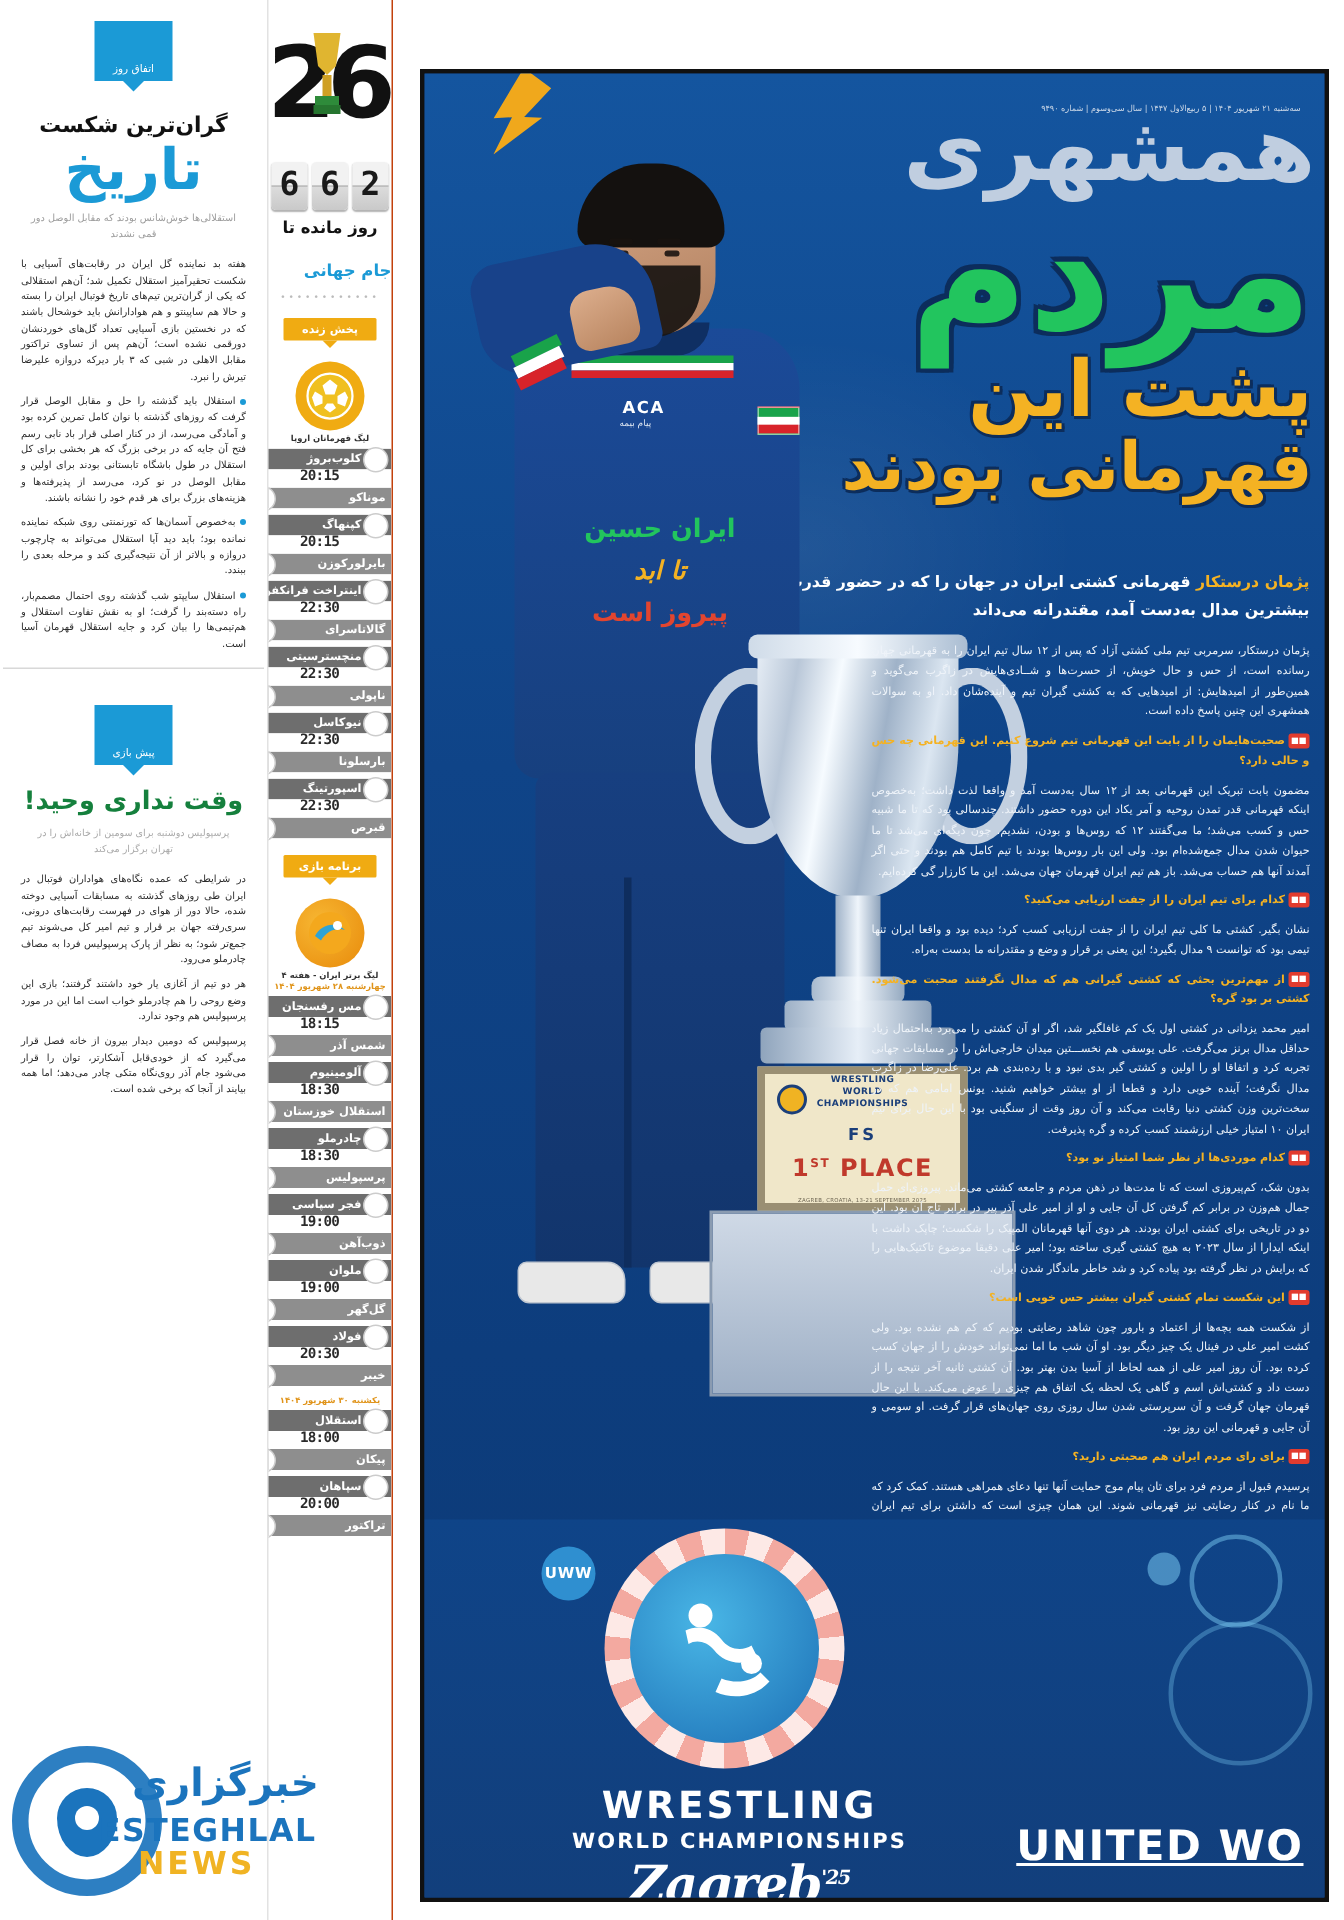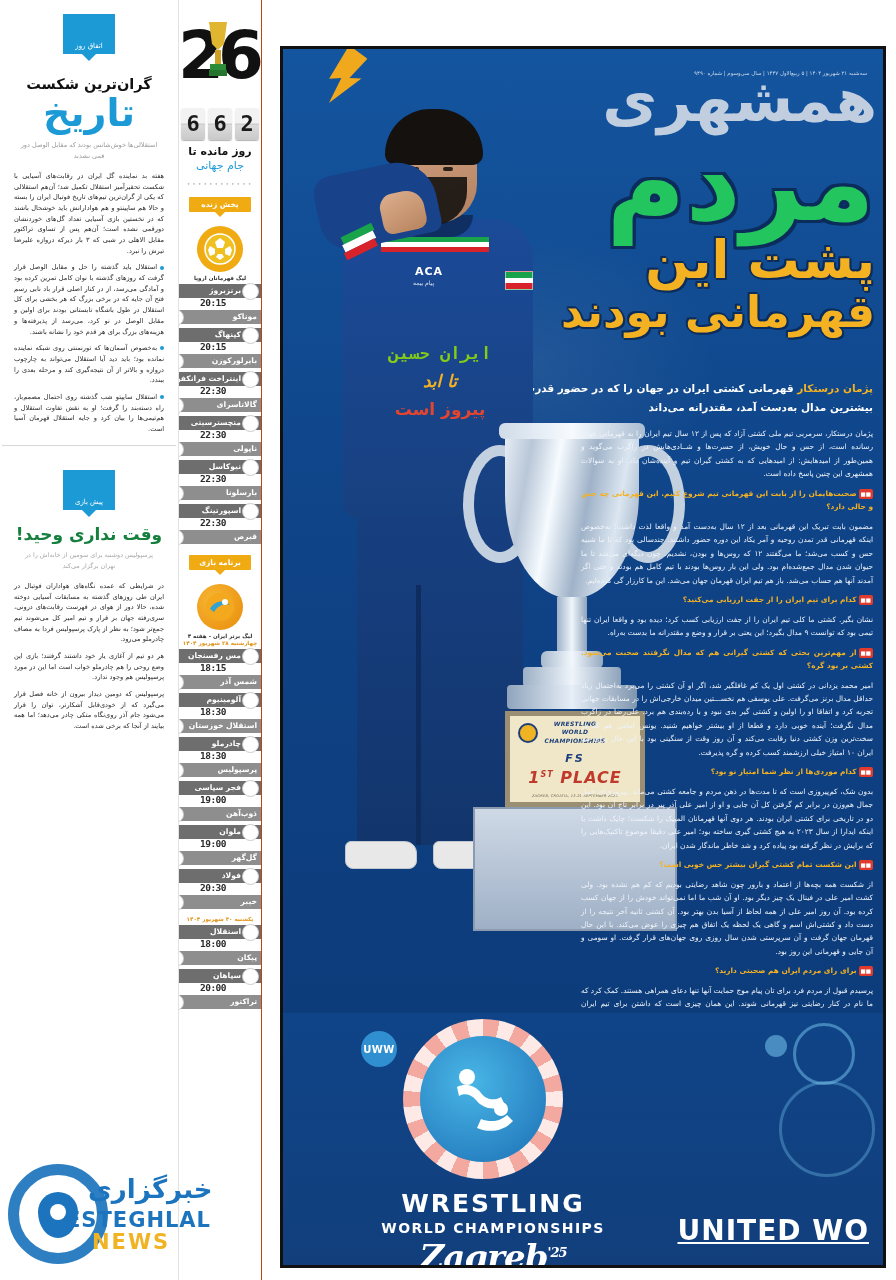--- a/index.html
+++ b/index.html
@@ -50,21 +50,21 @@
   .wc-trophy{position:absolute;left:50%;top:10px;transform:translateX(-50%);
              width:26px;height:62px;}
 
   .cd-row{display:flex;justify-content:center;gap:3px;margin-top:4px;}
   .cd-d{width:24px;height:32px;border-radius:3px;
         background:linear-gradient(#f2f2f2 0%,#f2f2f2 48%,#9c9c9c 50%,#dcdcdc 52%,#c9c9c9 100%);
         color:#1a1a1a;font-size:22px;font-weight:bold;text-align:center;
         line-height:32px;font-family:"DejaVu Sans Mono",monospace;
         box-shadow:0 1px 1px rgba(0,0,0,.3);}
   .cd-t1{text-align:center;font-size:11px;font-weight:bold;color:#111;margin-top:5px;}
-  .cd-t2{text-align:center;font-size:11px;font-weight:normal;color:#1b9ad6;margin-top:1px;}
+  .cd-t2{text-align:right;font-size:11px;font-weight:bold;color:#1b9ad6;margin-top:16px;}
 
   .dots{text-align:center;color:#bbb;font-size:6px;letter-spacing:2px;margin:8px 0 2px;}
 
   .sec-tag{width:62px;height:15px;margin:10px auto 0 auto;background:#f0ab12;
            color:#fff;font-size:7.5px;font-weight:bold;text-align:center;
            line-height:15px;position:relative;border-radius:1px;}
   .sec-tag:after{content:"";position:absolute;bottom:-5px;left:50%;
            transform:translateX(-50%);border-left:5px solid transparent;
            border-right:5px solid transparent;border-top:5px solid #f0ab12;}
 
@@ -176,21 +176,21 @@
   .brand{position:absolute;left:98px;top:150px;font-size:11px;color:#fff;
          font-weight:bold;letter-spacing:1px;}
   .brandsub{position:absolute;left:96px;top:164px;font-size:6px;color:#dfe7f2;}
   .flagpatch{position:absolute;right:30px;top:156px;width:26px;height:17px;
              background:linear-gradient(180deg,#19a34a 33%,#fff 33% 66%,#d8232a 66%);
              border:1px solid rgba(255,255,255,.5);}
   .iriran{position:absolute;left:0;right:0;top:196px;text-align:center;
           font-size:20px;font-weight:bold;color:#fff;letter-spacing:1px;}
   .slg1,.slg2,.slg3{position:absolute;left:0;right:0;text-align:center;
           font-size:17px;font-weight:bold;letter-spacing:1px;}
-  .slg1{top:228px;color:#84cc16;font-family:Liberation Mono, monospace;}
+  .slg1{top:228px;color:#22c55e;}
   .slg2{top:256px;color:#f4b223;font-style:italic;}
   .slg3{top:284px;color:#e2452f;}
   .pants{position:absolute;left:40px;top:400px;width:166px;height:330px;
          background:linear-gradient(180deg,#173f80,#12356c);border-radius:10px 10px 6px 6px;}
   .pgap{position:absolute;left:99px;top:470px;width:5px;height:260px;background:#0e2d5e;}
   .shoeL,.shoeR{position:absolute;top:726px;width:70px;height:26px;
         background:#e8e8e8;border-radius:6px 12px 8px 8px;border:1px solid #bfc6d0;}
   .shoeL{left:28px;} .shoeR{left:116px;}
 
   
@@ -208,22 +208,22 @@
         background:linear-gradient(90deg,#9fb2c8,#eff5fb,#8ea3bb);}
   .knob{position:absolute;left:62px;top:222px;width:62px;height:18px;
         background:linear-gradient(90deg,#a8bace,#f2f7fc,#94a9c0);border-radius:6px;}
   .base1{position:absolute;left:44px;top:238px;width:98px;height:20px;
          background:linear-gradient(90deg,#9db0c6,#eef4fa,#8da2ba);border-radius:4px;}
   .base2{position:absolute;left:28px;top:256px;width:130px;height:24px;
          background:linear-gradient(90deg,#8fa4bc,#e6eef7,#7f95ae);border-radius:4px;}
 
   .plaque{position:absolute;left:26px;top:282px;width:140px;height:96px;
           background:#f0e7c9;border:5px solid #9a8f73;box-sizing:border-box;
-          display:flex;flex-direction:column;align-items:center;justify-content:center;
-          direction:ltr;font-style:italic;}
+          display:flex;flex-direction:column;align-items:center;justify-content:space-between;
+          direction:ltr;}
   .pl-top{font-size:6px;font-weight:bold;color:#1b3f7a;letter-spacing:.3px;text-align:center;line-height:1.35;}
   .pl-fs{font-size:11px;font-weight:bold;color:#1b3f7a;margin-top:7px;letter-spacing:2px;}
   .pl-place{font-size:16px;font-weight:bold;color:#c0392b;margin-top:3px;letter-spacing:1px;}
   .pl-place sup{font-size:8px;}
   .pl-bot{font-size:3.6px;color:#6e6653;margin-top:7px;letter-spacing:.2px;}
   .pl-seal{width:16px;height:16px;border-radius:50%;background:#f0b323;
            border:2px solid #1b3f7a;position:absolute;left:8px;top:7px;}
 
   .podium{position:absolute;left:-6px;top:378px;width:200px;height:120px;
           background:linear-gradient(180deg,#cfd9e6,#9fb0c6);border:2px solid #8a9bb1;}
@@ -340,21 +340,21 @@
       </svg>
     </div>
     <div class="lg-cap">لیگ قهرمانان اروپا</div>
 
     <div class="m">
       <div class="band bandA"></div>
         <div class="band bandB"></div>
       <div class="chev">❯</div>
       <div class="lg lgA"></div>
       <div class="lg lgB"></div>
-      <div class="nm nmA">برنز‌بروژ</div>
+      <div class="nm nmA">کلوب‌بروژ</div>
       <div class="nm nmB">موناکو</div>
       <div class="tm">20:15</div>
     </div>
     <div class="m">
       <div class="band bandA"></div>
         <div class="band bandB"></div>
       <div class="chev">❯</div>
       <div class="lg lgA"></div>
       <div class="lg lgB"></div>
       <div class="nm nmA">کپنهاگ</div>

